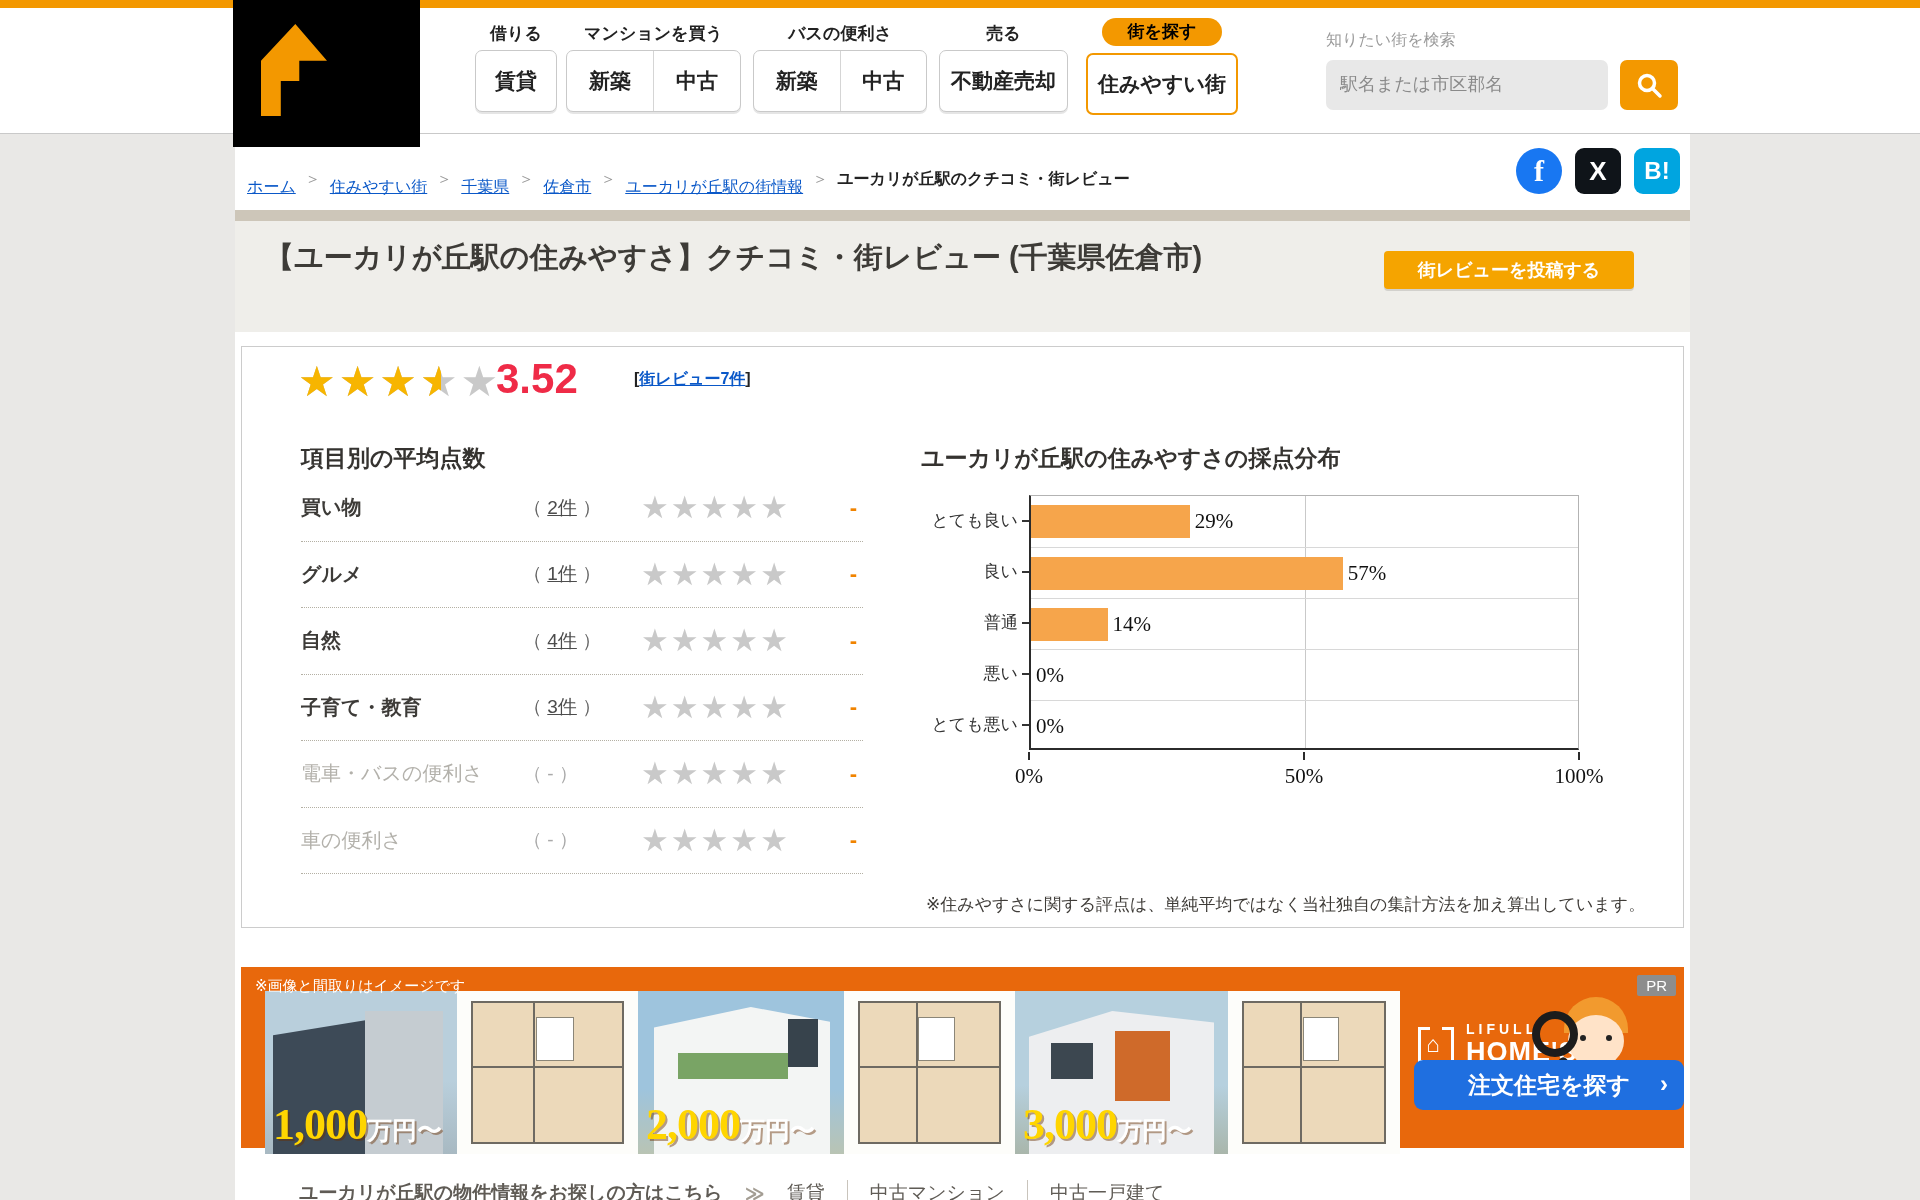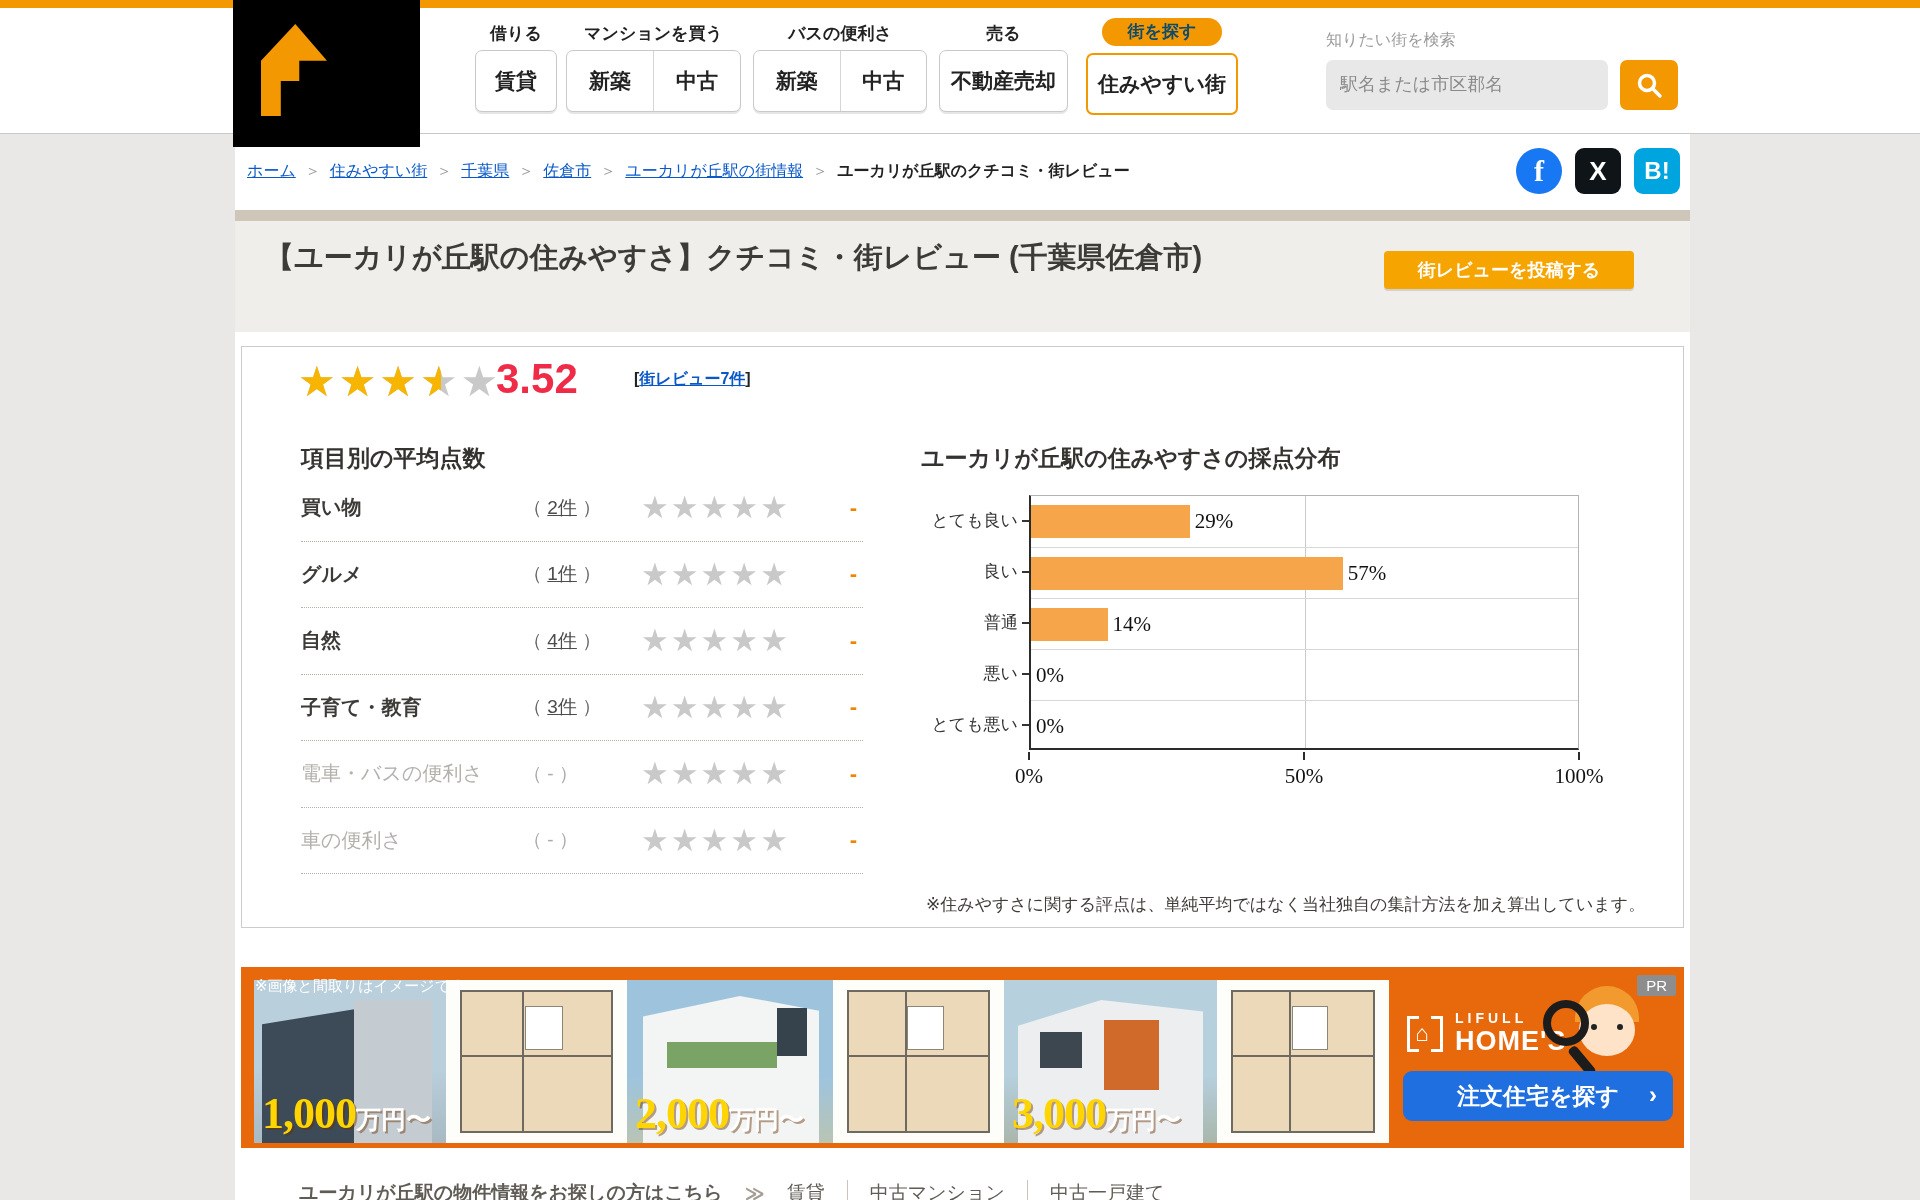--- a/index.html
+++ b/index.html
@@ -12,38 +12,38 @@
   #logo { position:absolute; left:233px; top:0; width:187px; height:147px; background:#000; z-index:8; }
   #logo .arrow { position:absolute; left:28px; top:24px; width:66px; height:92px; background:#f39800;
     clip-path:polygon(0 40%, 52% 0, 100% 40%, 58% 40%, 58% 62%, 30% 62%, 30% 100%, 0 100%); }
   .navgroup { position:absolute; top:10px; text-align:center; }
   .navlabel { display:block; font-size:17px; font-weight:bold; color:#222; height:32px; line-height:32px; }
   .navbtns { display:flex; background:#fff; border:1px solid #c9c9c9; border-radius:7px;
     box-shadow:0 2px 0 rgba(0,0,0,.10); height:62px; overflow:hidden; }
   .navbtns .nb { flex:1; display:flex; align-items:center; justify-content:center;
     font-size:21px; font-weight:bold; color:#222; cursor:pointer; }
   .navbtns .nb + .nb { border-left:1px solid #d5d5d5; }
-  .pill { display:inline-block; background:#f39800; color:#0c4a6e; border-radius:15px;
+  .pill { display:inline-block; background:#f39800; color:#000000; border-radius:15px;
     font-size:17px; font-weight:bold; height:28px; line-height:28px; padding:0 26px; }
   .navbtns.active { border:2px solid #f39800; box-shadow:none; }
   #searchlabel { position:absolute; left:1326px; top:22px; font-size:16px; color:#9a9a9a; }
   #searchinput { position:absolute; left:1326px; top:52px; width:282px; height:50px; background:#e8e8e8;
     border:none; border-radius:7px; font-size:18px; color:#555; padding:0 14px; outline:none;
     font-family:Liberation Mono, monospace; }
   #searchinput::placeholder { color:#8a8a8a; opacity:1; }
   #searchbtn { position:absolute; left:1620px; top:52px; width:58px; height:50px; background:#f39800;
     border:none; border-radius:7px; cursor:pointer; display:flex; align-items:center; justify-content:center; }
 
   
   #content { position:absolute; left:235px; top:133px; width:1455px; height:1067px; background:#fff; }
 
   
   #breadcrumb { position:absolute; left:12px; top:28px; font-size:16px; color:#999;
     display:flex; align-items:center; gap:9px; white-space:nowrap; }
-  #breadcrumb a { color:#0a58c8; text-decoration:underline; cursor:pointer; }
+  #breadcrumb a { color:#0a58c8; text-decoration:underline; cursor:pointer;margin-top:16px; }
   #breadcrumb .cur { color:#222; font-weight:bold; }
   #social { position:absolute; right:10px; top:15px; display:flex; gap:13px; }
   .sic { width:46px; height:46px; display:flex; align-items:center; justify-content:center;
     color:#fff; font-weight:bold; cursor:pointer; }
   .sic.fb { background:#1877f2; border-radius:50%; font-size:30px; font-family:"Liberation Serif",serif; }
   .sic.xx { background:#0f1419; border-radius:9px; font-size:26px; }
   .sic.ht { background:#00a5e0; border-radius:9px; font-size:24px; }
 
   
   #titleblock { position:absolute; left:0; top:77px; width:1455px; height:122px; background:#efeeea; border-top:11px solid #cdc6b9; }
@@ -84,21 +84,21 @@
   .brow { position:relative; height:51px; display:flex; align-items:center; z-index:2; }
   .brow + .brow { border-top:1px solid #d8d8d8; }
   .brow .bar { height:33px; background:#f6a54b; }
   .brow .pct { margin-left:5px; font-family:"Liberation Serif","DejaVu Serif",serif; font-size:21px; color:#111; }
   #xaxis { position:absolute; left:787px; top:405px; width:550px; height:40px; }
   .xtm { position:absolute; top:0; width:2px; height:8px; background:#2b2b2b; transform:translateX(-50%); }
   .xtl { position:absolute; top:12px; transform:translateX(-50%); font-family:"Liberation Serif","DejaVu Serif",serif; font-size:21px; color:#111; }
   #chartnote { position:absolute; left:684px; top:546px; font-size:17px; color:#3f3c38; }
 
   
-  #banner { position:absolute; left:6px; top:834px; width:1443px; height:181px; background:#e8680c; padding:13px; display:flex; cursor:pointer; }
+  #banner { position:absolute; left:6px; top:834px; width:1443px; height:181px; background:#e8680c; padding:24px; display:flex; cursor:pointer; }
   .panel { height:163px; position:relative; overflow:hidden; flex-shrink:0; }
   .photo1 { width:192px; background:linear-gradient(#b9cfdc 0 55%, #a8b9c2); }
   .photo1 .b1 { position:absolute; left:8px; top:28px; width:100px; height:135px; background:#3d4a57;
     clip-path:polygon(0 12%, 100% 0, 100% 100%, 0 100%); }
   .photo1 .b2 { position:absolute; left:100px; top:20px; width:78px; height:143px; background:#c5ccd1; }
   .photo2 { width:206px; background:linear-gradient(#9ec4dd 0 60%, #b9c4b4); }
   .photo2 .b1 { position:absolute; left:16px; top:16px; width:176px; height:147px; background:#f3f5f4;
     clip-path:polygon(0 14%, 55% 0, 100% 10%, 100% 100%, 0 100%); }
   .photo2 .hedge { position:absolute; left:40px; top:62px; width:110px; height:26px; background:#79a465; }
   .photo2 .win { position:absolute; left:150px; top:28px; width:30px; height:48px; background:#37434c; }

